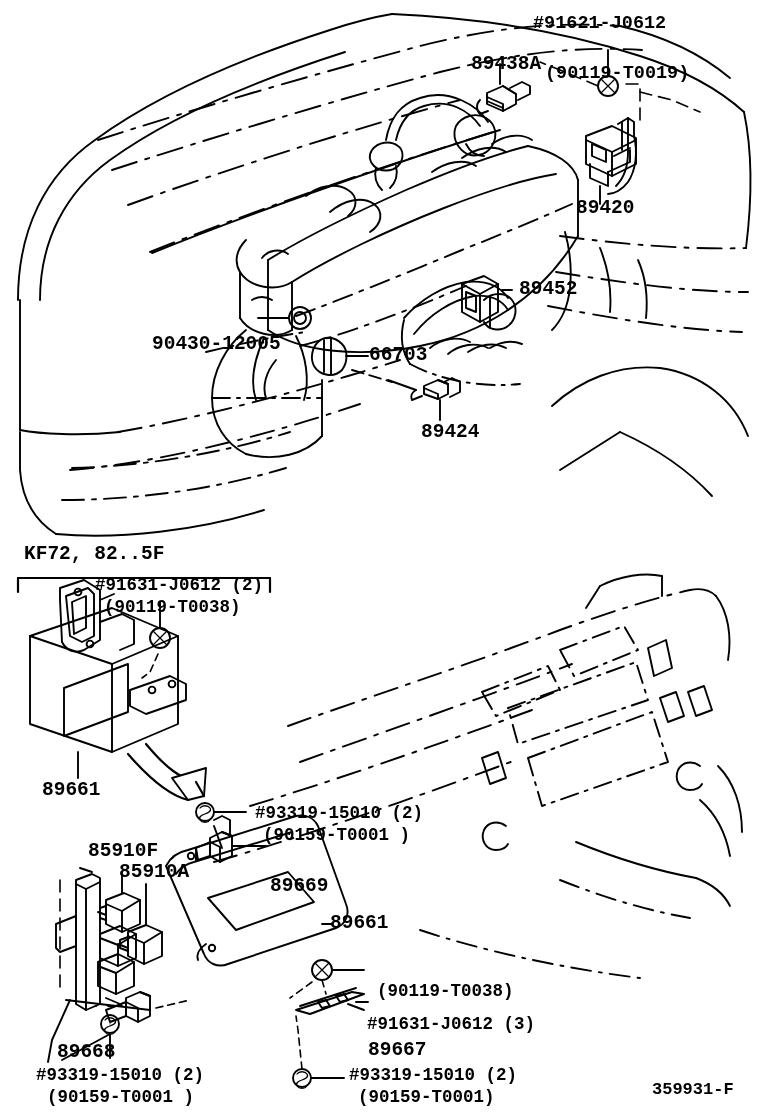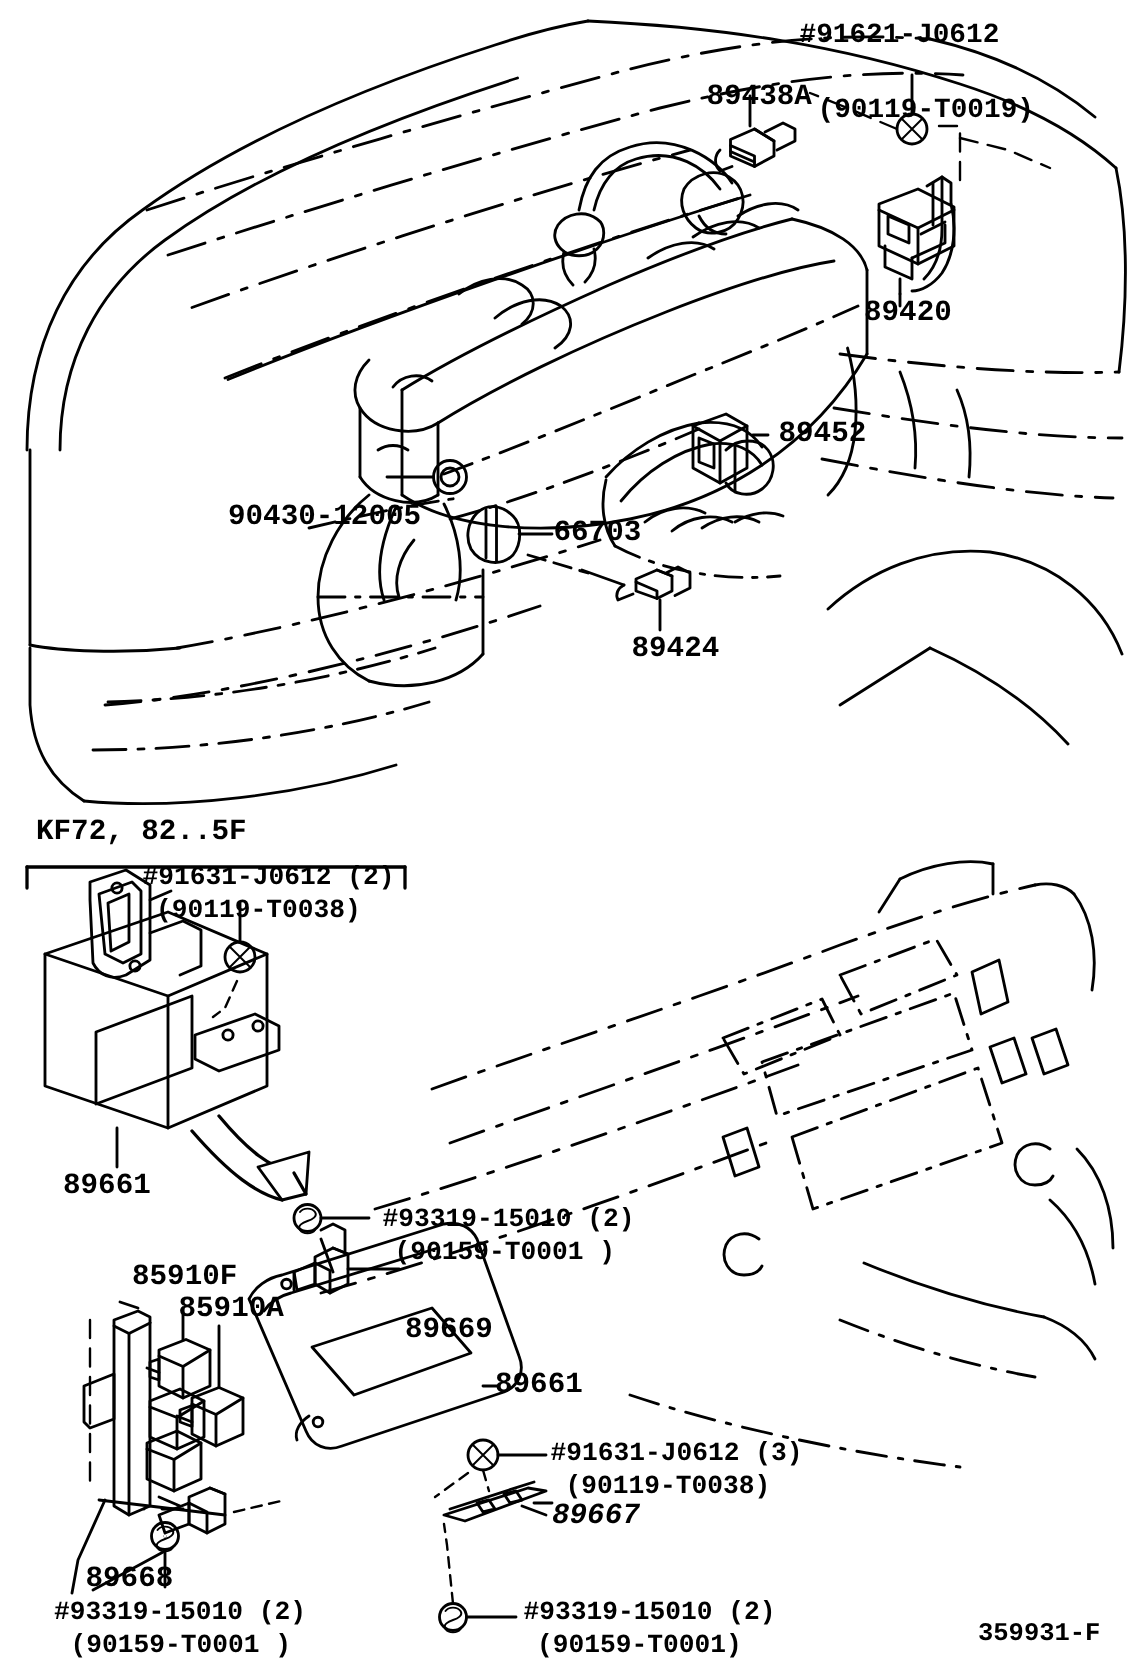--- a/index.html
+++ b/index.html
@@ -388,24 +388,24 @@
 
 <div class="lbl s20" style="left:270px;top:843px;margin-top:33px;">89669</div>
 
 <div class="lbl s20" style="left:88px;top:841px;">85910F</div>
 <div class="lbl s20" style="left:119px;top:862px;">85910A</div>
 
 <div class="lbl s20" style="left:57px;top:996px;margin-top:46px;">89668</div>
 
 <div class="lbl s20" style="left:330px;top:913px;">89661</div>
 
-<div class="lbl s18" style="left:367px;top:960px;">#91631-J0612 (3)</div>
+<div class="lbl s18" style="left:367px;top:1015px;">#91631-J0612 (3)</div>
 <div class="lbl s18" style="left:377px;top:982px;">(90119-T0038)</div>
 
-<div class="lbl s20" style="left:368px;top:1000px;font-style:italic;">89667</div>
+<div class="lbl s20" style="left:368px;top:1040px;">89667</div>
 
 <div class="lbl s18" style="left:36px;top:1066px;">#93319-15010 (2)</div>
 <div class="lbl s18" style="left:47px;top:1088px;">(90159-T0001 )</div>
 
 <div class="lbl s18" style="left:349px;top:1066px;">#93319-15010 (2)</div>
 <div class="lbl s18" style="left:358px;top:1088px;">(90159-T0001)</div>
 
 <div class="figno" style="left:652px;top:1080px;">359931-F</div>
 
 </div>

